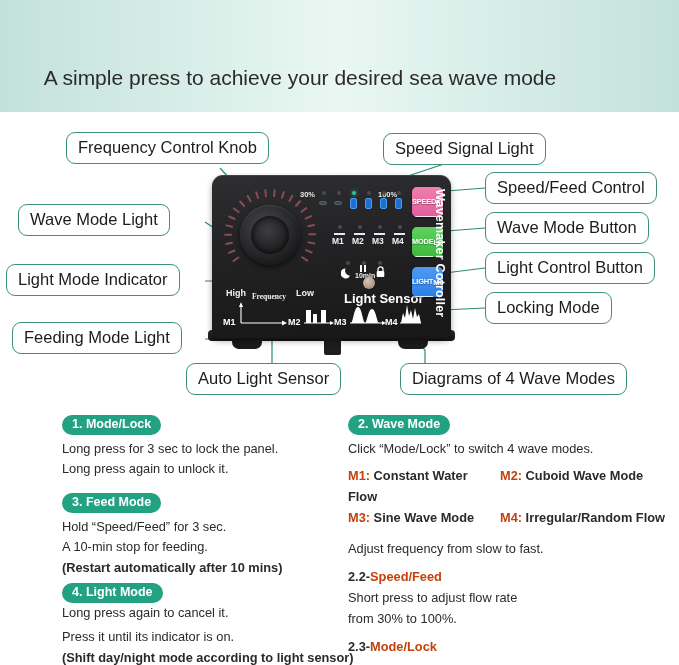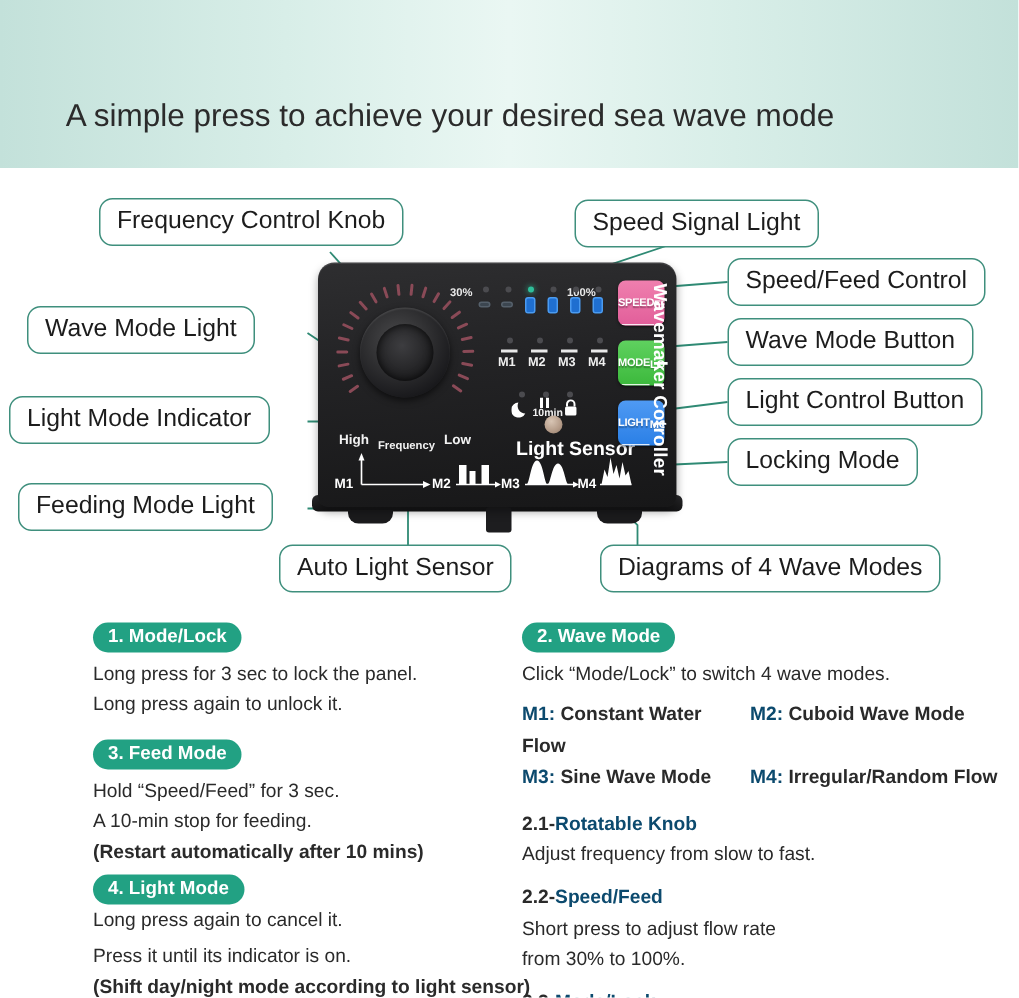--- a/index.html
+++ b/index.html
@@ -125,21 +125,21 @@
   
   .badge{
     display:inline-block;
     background:#22a183;color:#fff;
     font-size:12.5px;font-weight:bold;
     padding:3px 10px 4px 10px;border-radius:11px;
     line-height:1;
   }
   .instr{position:absolute;font-size:12.8px;color:#2a2a2a;line-height:1.62;}
   .instr .bold{font-weight:bold;}
-  .teal{color:#0c4a6e;font-weight:bold;}
+  .teal{color:#c2410c;font-weight:bold;}
   .row2{display:flex;}
   .row2 > div:first-child{width:152px;}
 </style>
 </head>
 <body>
 
 <div class="header">
   <div class="header-sub">A simple press to achieve your desired sea wave mode</div>
 </div>
 
@@ -228,21 +228,21 @@
           <div class="tick" style="transform: rotate(101.19deg);"></div>
           <div class="tick" style="transform: rotate(113.095deg);"></div>
           <div class="tick" style="transform: rotate(125deg);"></div>
         </div>
       <div class="knob">
         <div class="knob-inner"></div>
       </div>
     </div>
 
     <div class="lbl" style="left:14px;top:113px;font-size:9px;">High</div>
-    <div class="lbl" style="left:40px;top:117px;font-size:7.5px;">Frequency</div>
+    <div class="lbl" style="left:40px;top:117px;font-size:7.5px;font-family:Liberation Serif, serif;">Frequency</div>
     <div class="lbl" style="left:84px;top:113px;font-size:9px;">Low</div>
 
     <div class="pct" style="left:88px;top:15px;">30%</div>
     <div class="pct" style="left:166px;top:15px;">100%</div>
 
     <div class="dot" style="left:110px;top:16px;"></div>
     <div class="dot" style="left:125px;top:16px;"></div>
     <div class="dot on" style="left:140px;top:16px;"></div>
     <div class="dot" style="left:155px;top:16px;"></div>
     <div class="dot" style="left:170px;top:16px;"></div>
@@ -370,21 +370,20 @@
   <div class="row2">
     <div>
       <span class="teal">M3:</span><span class="bold"> Sine Wave Mode</span>
     </div>
     <div>
       <span class="teal">M4:</span><span class="bold"> Irregular/Random Flow</span>
     </div>
   </div>
 
   <div style="margin-top:10px;">
-    <div><span class="bold">2.1-</span><span class="teal">Rotatable Knob</span></div>
     <div>Adjust frequency from slow to fast.</div>
   </div>
 
   <div style="margin-top:8px;">
     <div><span class="bold">2.2-</span><span class="teal">Speed/Feed</span></div>
     <div>Short press to adjust flow rate</div>
     <div>from 30% to 100%.</div>
   </div>
 
   <div style="margin-top:8px;">

